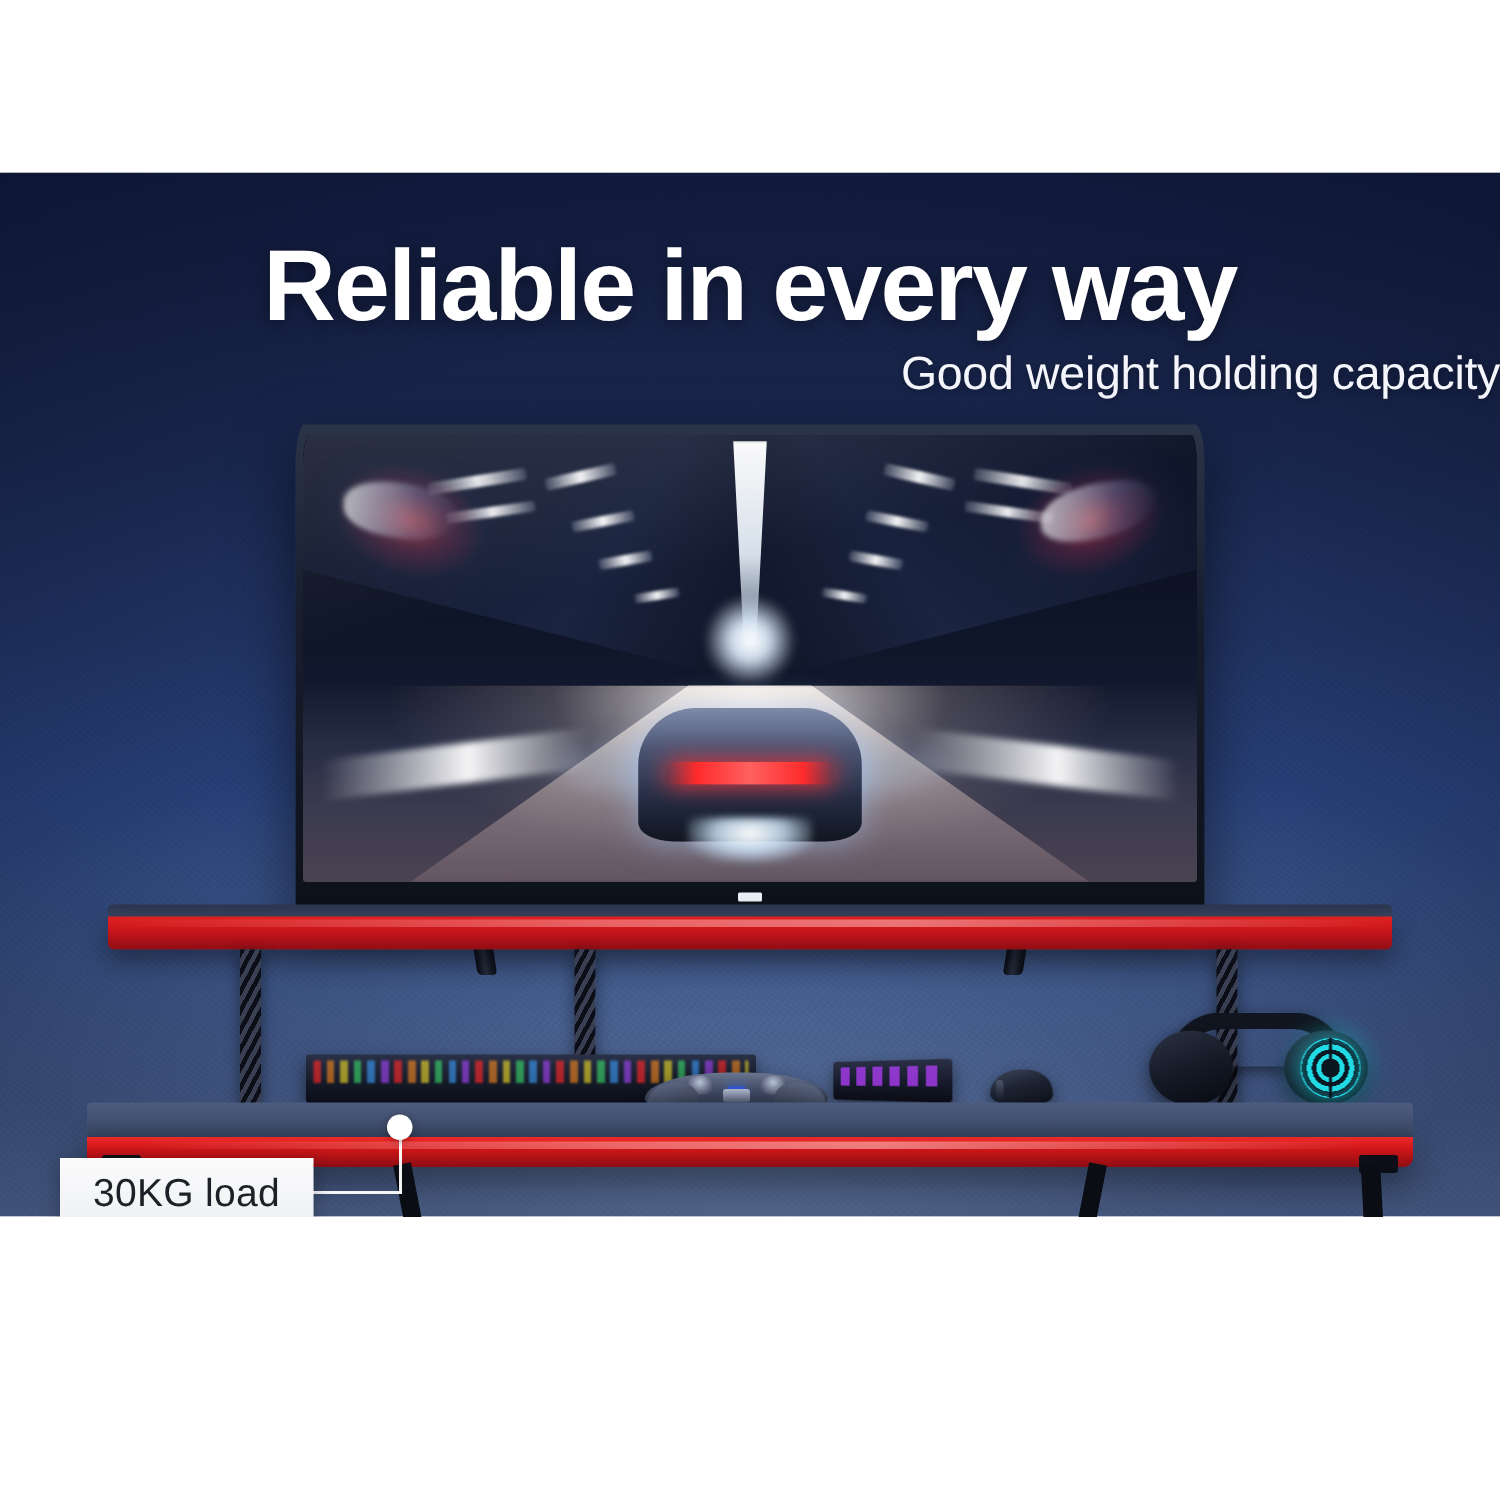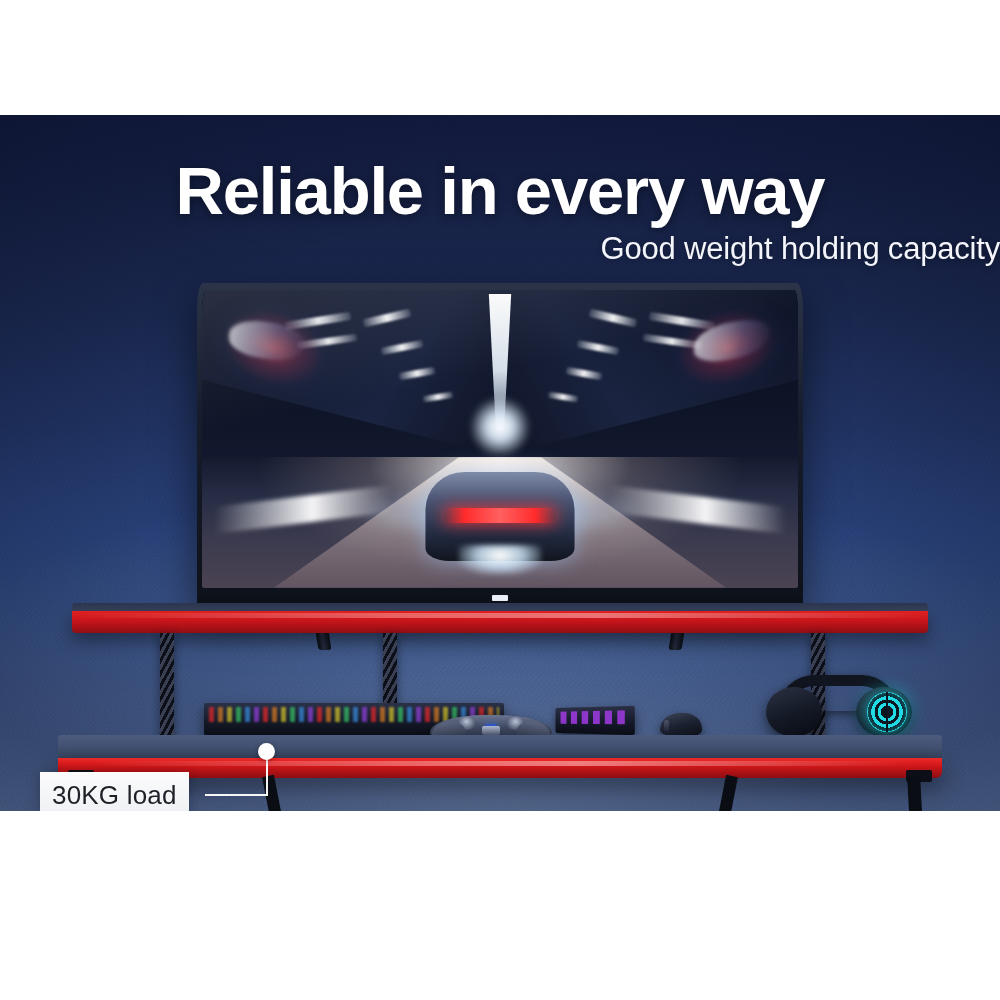--- a/index.html
+++ b/index.html
@@ -292,21 +292,21 @@
     border-radius:50%;
     background:
       radial-gradient(circle, #0a1620 0 22%, #23e6f0 22% 33%, #0a1620 33% 44%, #23e6f0 44% 56%, #0a1620 56% 68%, #2be8f2 68% 80%, #0b1a24 80% 100%);
     box-shadow:0 0 20px rgba(35,226,240,.85), inset 0 0 10px rgba(35,226,240,.6);
     opacity:.95;
   }
   .hs-ring::after{ content:""; position:absolute; left:47%; top:0; width:6%; height:100%; background:#0c1520; }
 
   
   .callout-box{
-    position:absolute; height:46px; padding:0 12px;
+    position:absolute; height:46px; padding:0 22px;
     display:flex; align-items:center;
     background:linear-gradient(180deg,#fbfbfc 0%,#eef0f3 100%);
     color:#1d2026; font-size:26px; letter-spacing:.2px; font-weight:400;
     box-shadow:0 3px 12px rgba(0,0,0,.28);
   }
   #box30{ left:40px; top:657px; }
   .lead-h{ position:absolute; height:2px; background:#ffffff; opacity:.95; }
   .lead-v{ position:absolute; width:2px; background:#ffffff; opacity:.95; }
   .lead-dot{
     position:absolute; width:17px; height:17px; border-radius:50%;

